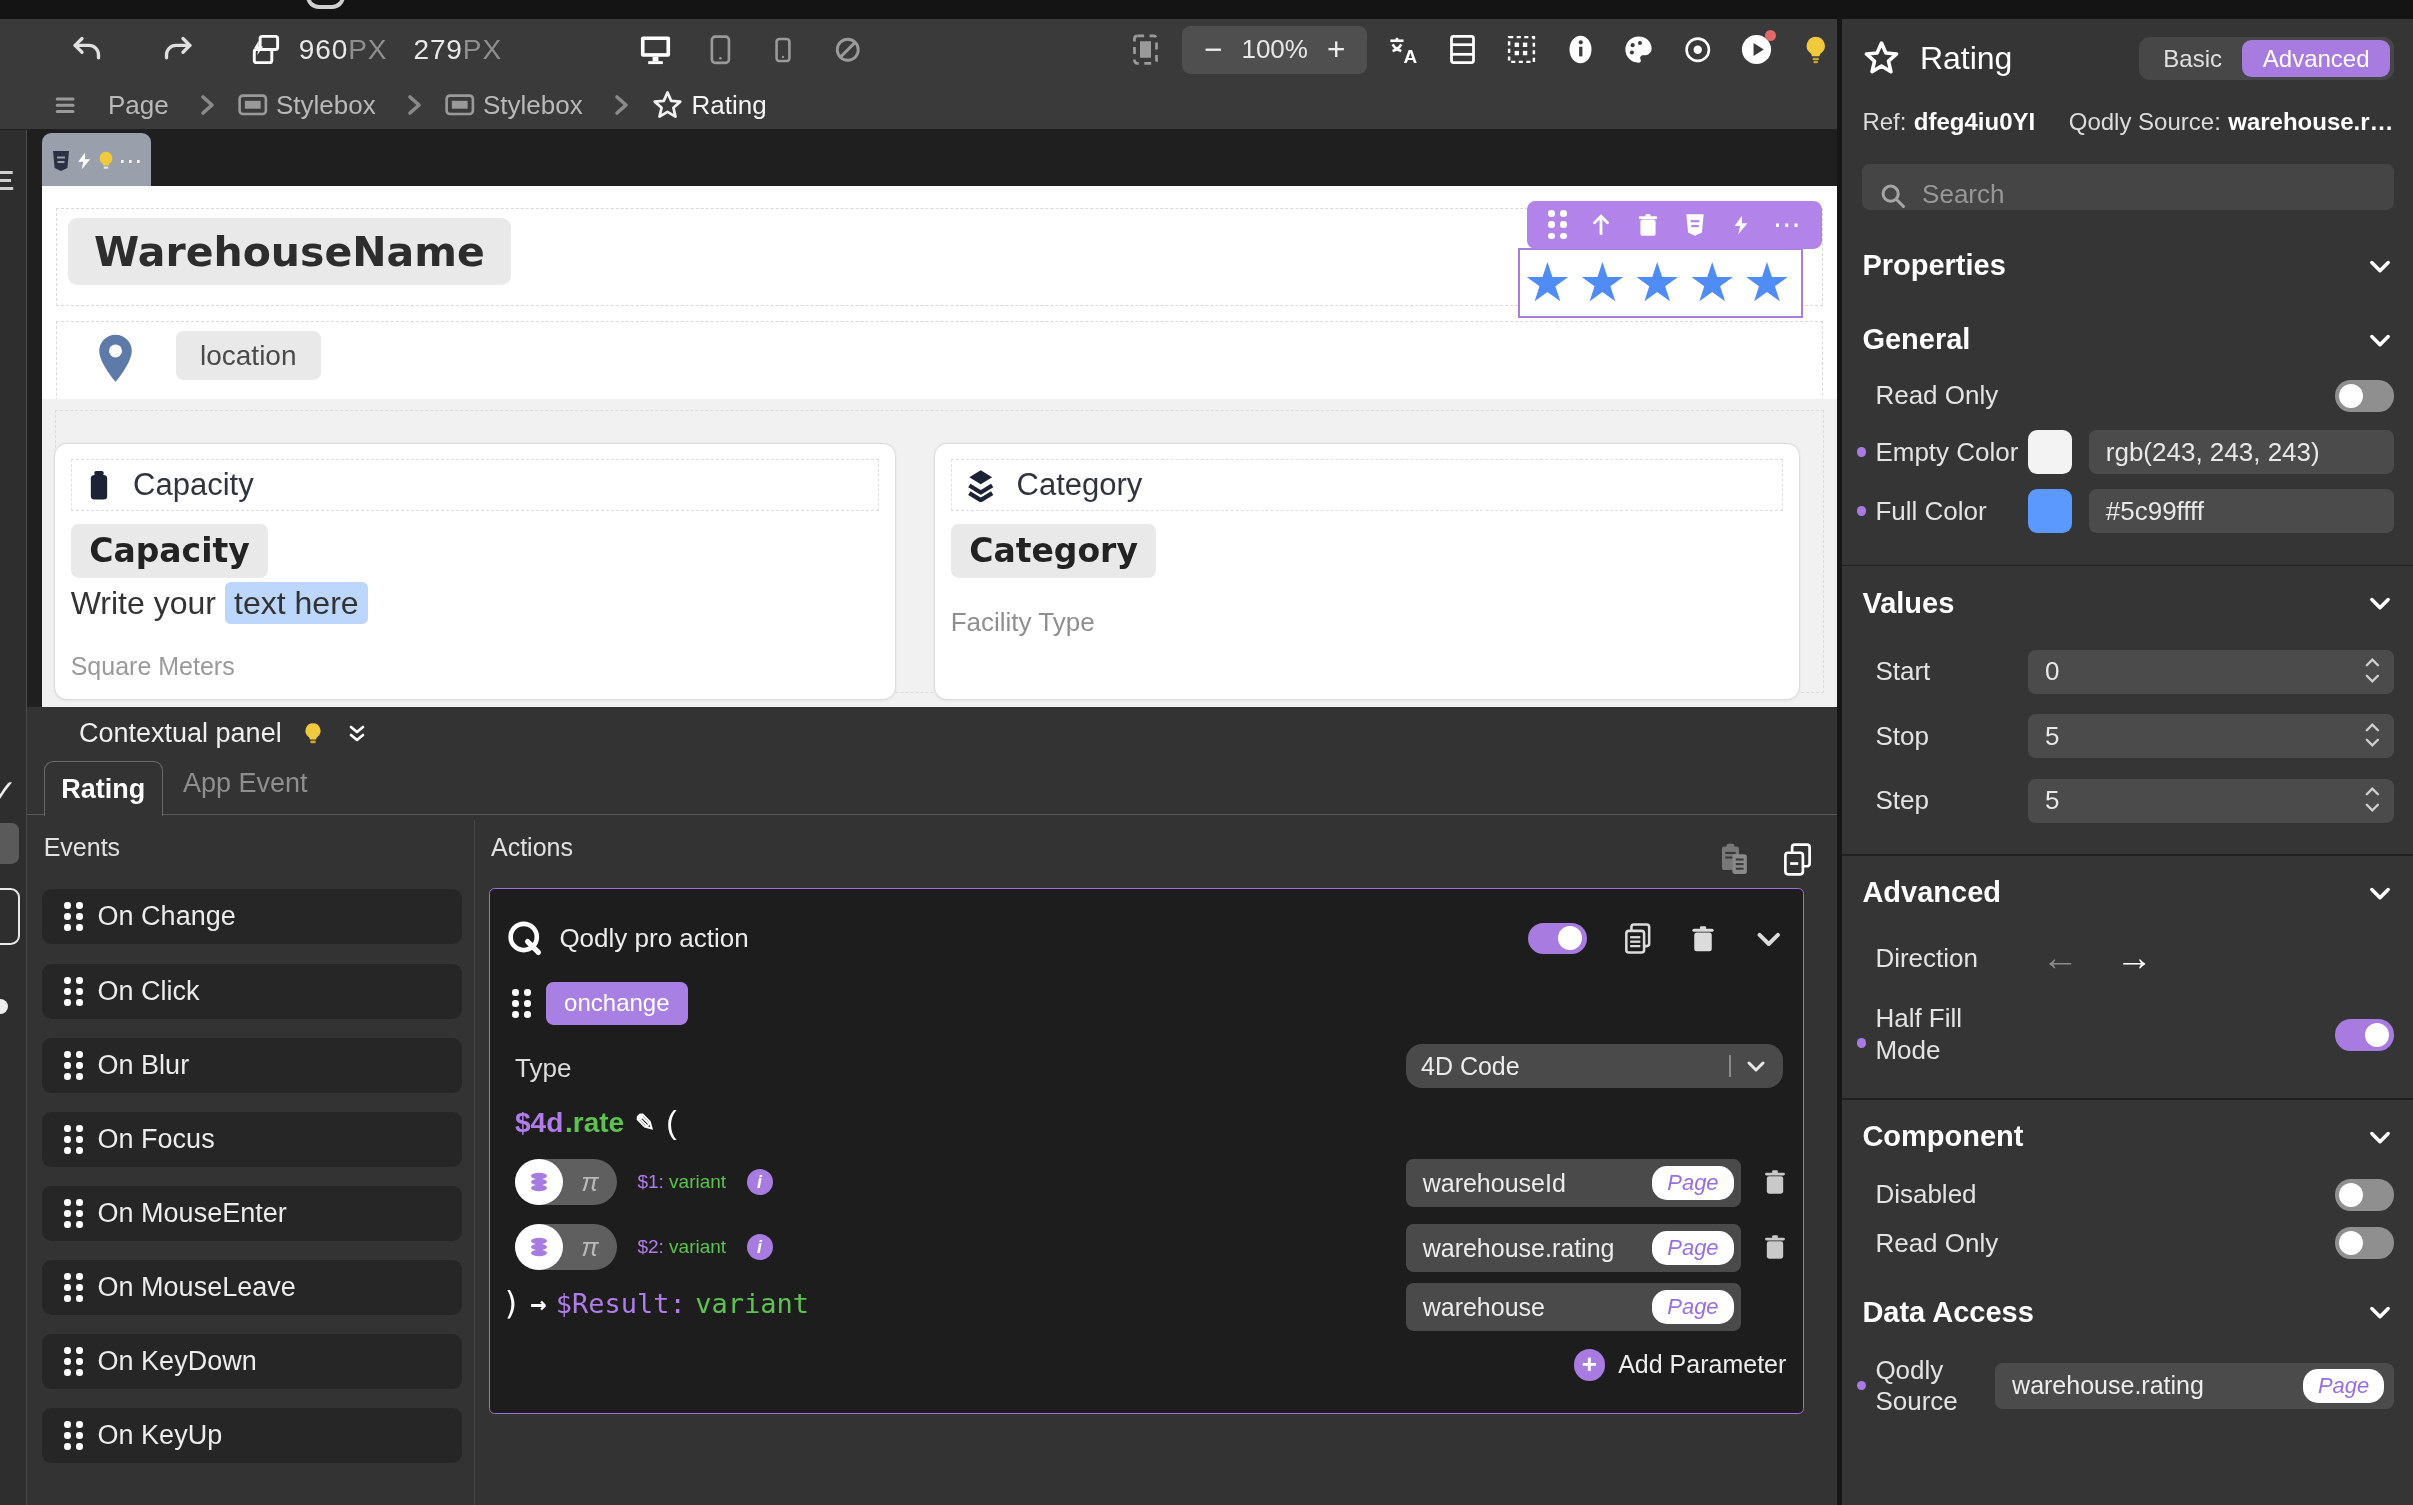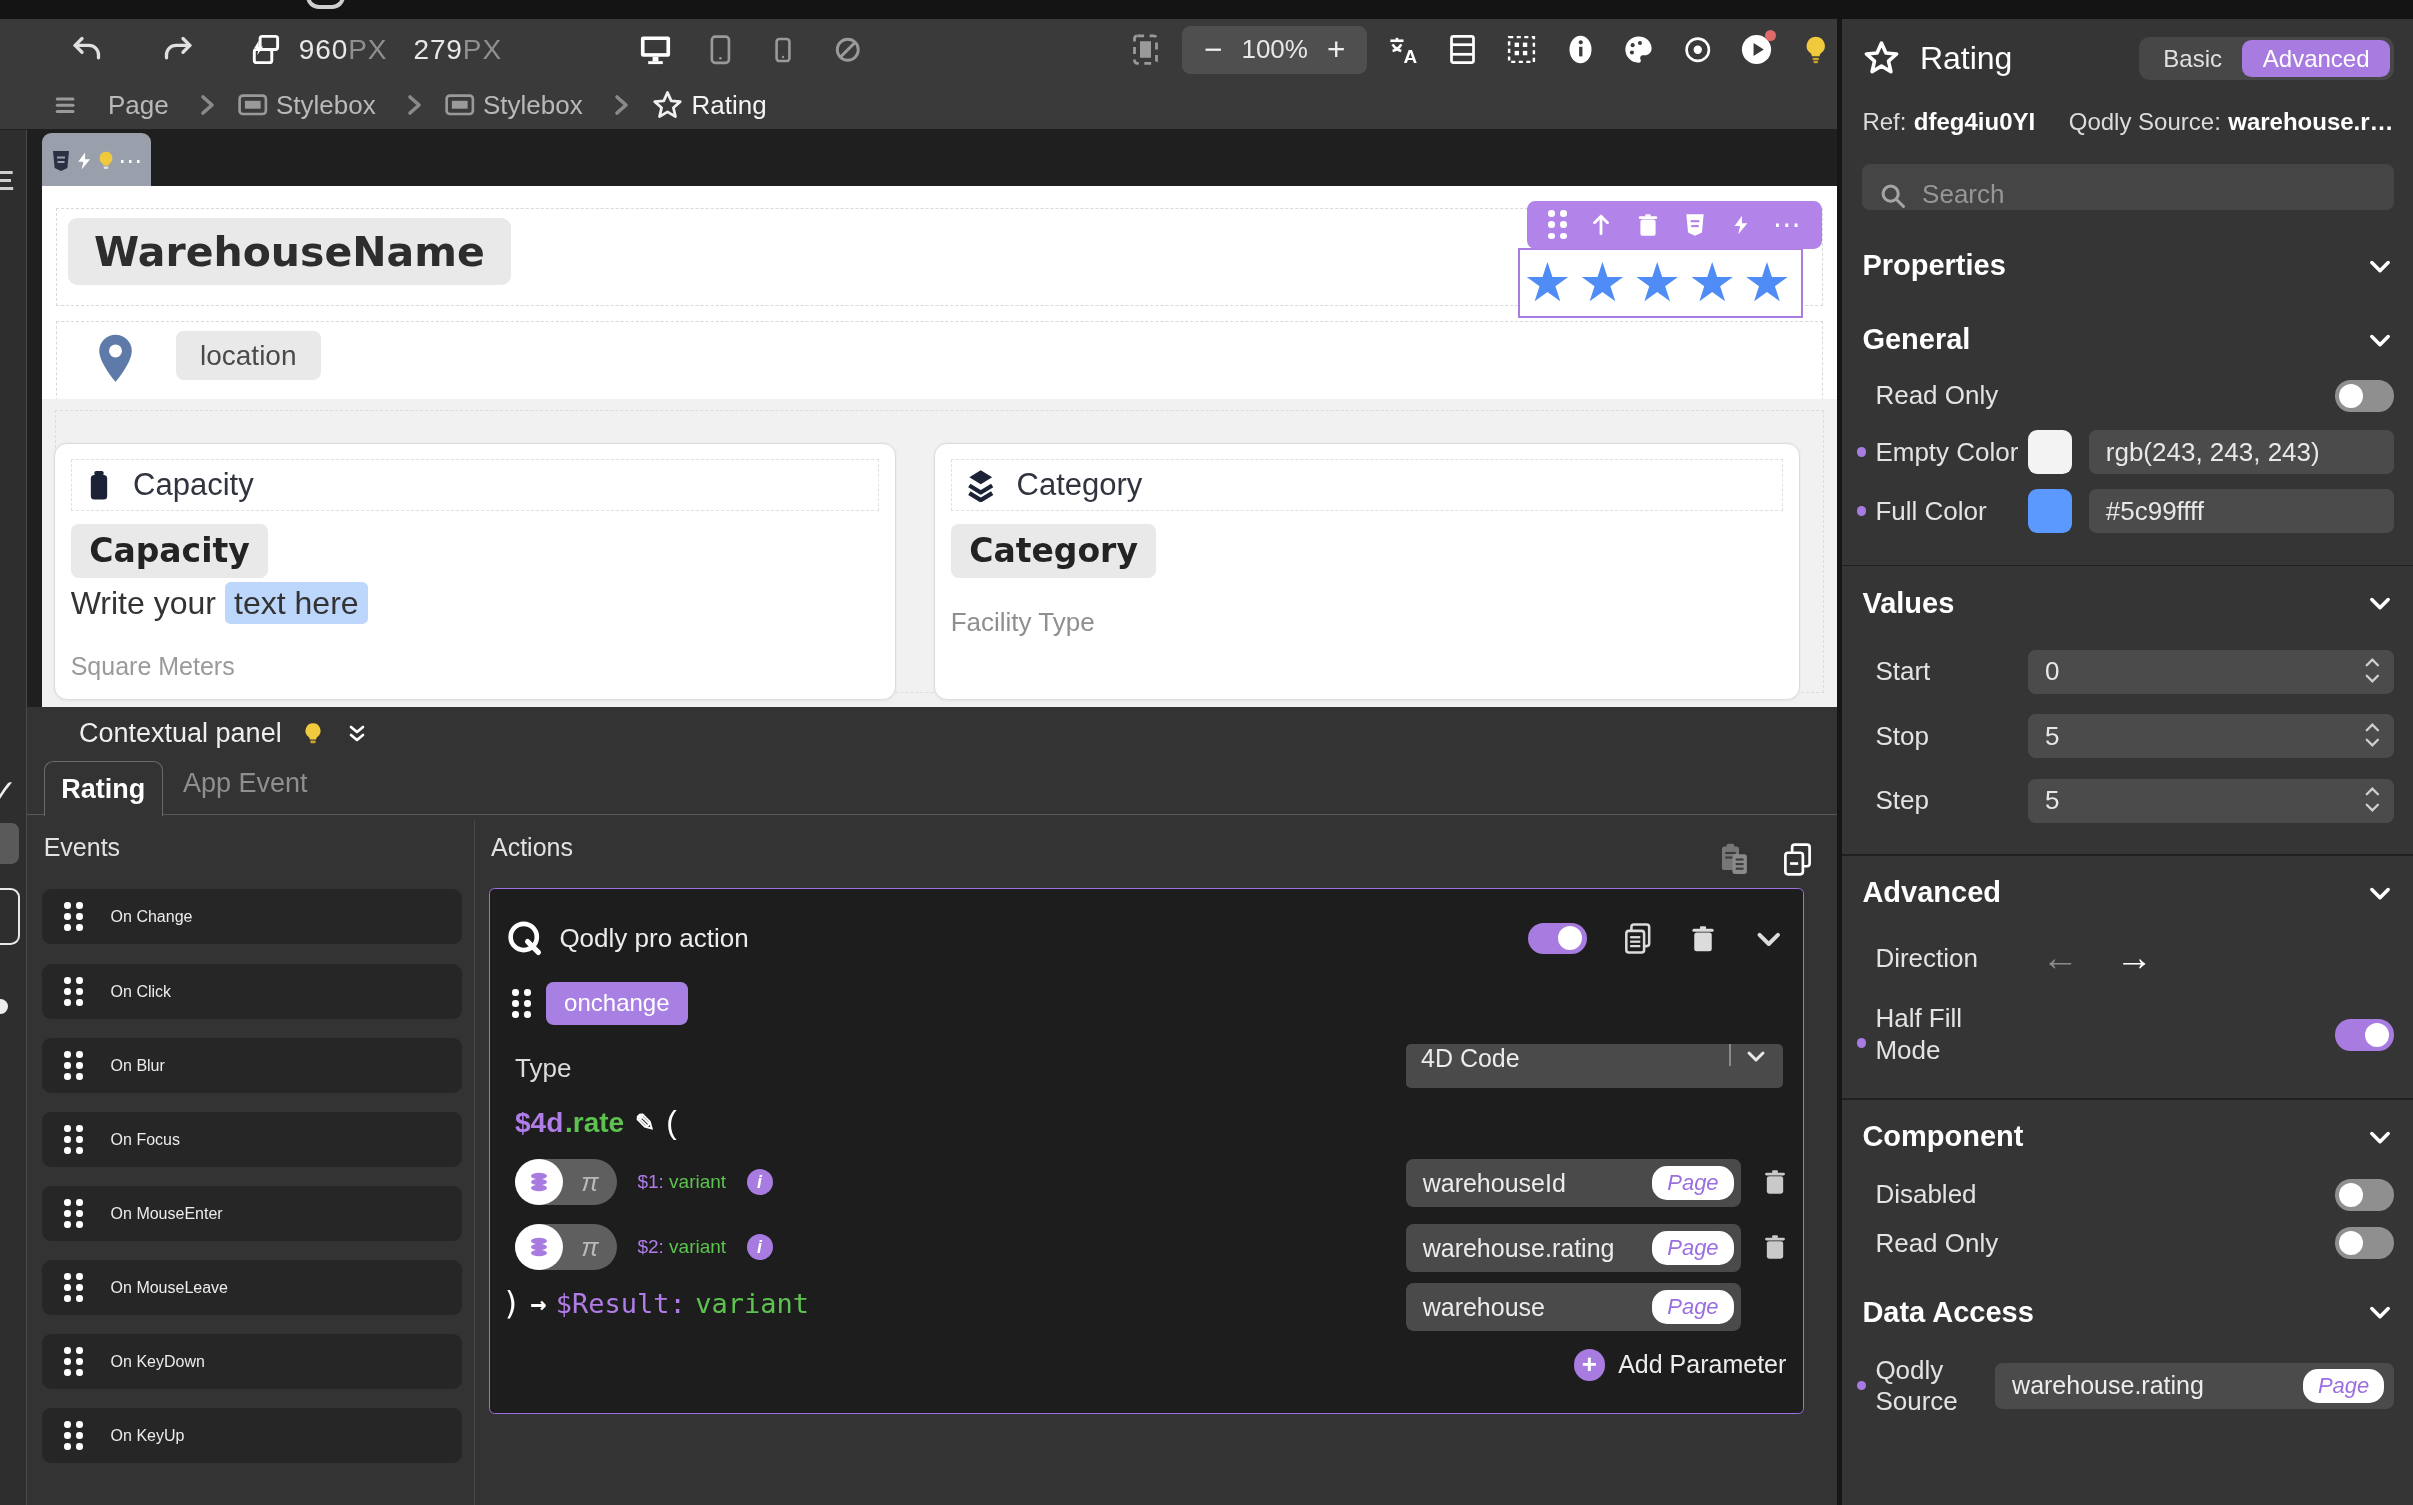--- a/index.html
+++ b/index.html
@@ -76,39 +76,39 @@
   .contextual { position:absolute; left:27px; top:707px; width:1810px; height:799px; background:#333333; }
   .ctx-title { position:absolute; left:52px; top:11px; font-size:27px; color:#efefef; display:flex; align-items:center; gap:18.5px; }
   .tabline { position:absolute; left:0; top:107px; width:100%; height:0.9px; background:#585858; }
   .tab-active { position:absolute; left:16.7px; top:54px; width:119px; height:55px; background:#333;
     border:0.9px solid #6a6a6a; border-bottom:none; border-radius:9.3px 9.3px 0 0; display:flex;
     align-items:center; justify-content:center; font-size:27px; font-weight:700; color:#fff; z-index:2; }
   .tab-idle { position:absolute; left:156px; top:61px; font-size:27px; color:#8f8f8f; }
   .col-label { position:absolute; top:126px; font-size:25px; color:#e2e2e2; }
   .vdiv { position:absolute; left:447px; top:113px; bottom:0; width:0.9px; background:#474747; }
   .event-item { position:absolute; left:15px; width:420px; height:55px; background:#262626;
-    border-radius:9.3px; display:flex; align-items:center; gap:28px; padding:0 22px; font-size:16px; color:#ececec; }
+    border-radius:9.3px; display:flex; align-items:center; gap:15px; padding:0 22px; font-size:27px; color:#ececec; }
   .dots6 { display:grid; grid-template-columns:repeat(2,6.5px); grid-auto-rows:6.5px; gap:4.6px 5.6px; flex:none; }
   .dots6 i { width:6.5px; height:6.5px; border-radius:50%; background:#fff; }
   .act-icons { position:absolute; top:135px; display:flex; gap:31.5px; align-items:center; }
 
   .action-card { position:absolute; left:462px; top:181px; width:1315px; height:526px;
     background:#1d1d1d; border:1.9px solid #9d6fe0; border-radius:5.6px; }
   .ac-head { position:absolute; left:15.7px; right:18.5px; top:30px; height:39px; display:flex; align-items:center; }
   .ac-name { font-size:26px; color:#ececec; margin-left:16.7px; }
   .ac-right { margin-left:auto; display:flex; align-items:center; gap:35px; }
   .toggle { width:59px; height:31.5px; border-radius:15.7px; background:#8f8f8f; position:relative; flex:none; }
   .toggle::after { content:""; position:absolute; width:24px; height:24px; border-radius:50%; background:#fff; top:3.7px; left:4.6px; }
   .toggle.on { background:#a87be0; }
   .toggle.on::after { left:auto; right:4.6px; }
   .ac-chiprow { position:absolute; left:22px; top:93px; display:flex; align-items:center; gap:15px; }
   .ev-chip { background:#a87fe3; color:#fff; font-size:24px; border-radius:7.4px; padding:7.4px 18.5px; }
   .ac-typerow { position:absolute; left:25px; top:164px; font-size:26px; color:#dcdcdc; }
   .dropdown { position:absolute; left:916px; top:155px; width:377px; height:44px; background:#4a4a4a;
-    border-radius:5px; display:flex; align-items:flex-start; padding:0 15px; font-size:25px; color:#ececec; }
+    border-radius:16px; display:flex; align-items:center; padding:0 15px; font-size:25px; color:#ececec; }
   .dd-sep { margin-left:auto; width:1.9px; height:22px; background:#8a8a8a; margin-right:13px; }
   .codeline { position:absolute; left:25px; top:215px; display:flex; align-items:center; gap:11px;
     font-size:28px; font-weight:700; }
   .cpurple { color:#b07ce8; } .cgreen { color:#5dc24f; }
   .param-row { position:absolute; left:25px; display:flex; align-items:center; gap:20.4px; }
   .pill { width:102px; height:46px; background:#5f5f5f; border-radius:24px; display:flex; align-items:center; }
   .pill .pl { width:48px; height:46px; border-radius:50%; background:#fff; display:flex; align-items:center; justify-content:center; }
   .pill .pr { flex:1; text-align:center; color:#b9b9b9; font-size:26px; font-style:italic; }
   .ptxt { font-size:19px; }
   .info-i { width:26px; height:26px; border-radius:50%; background:#a87be0; color:#fff; font-size:17.6px;

